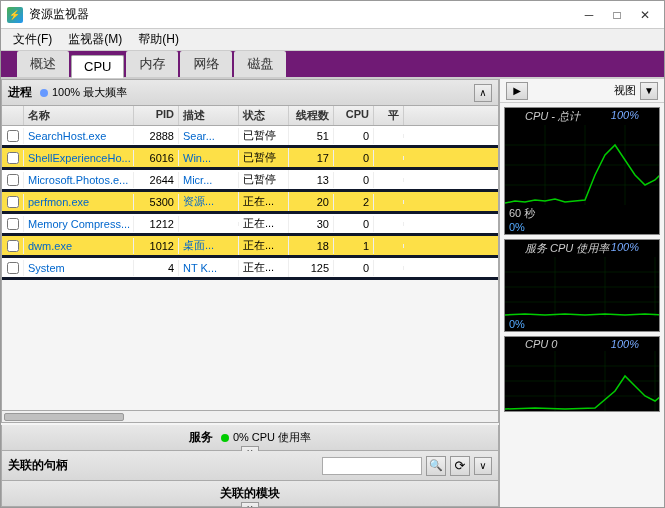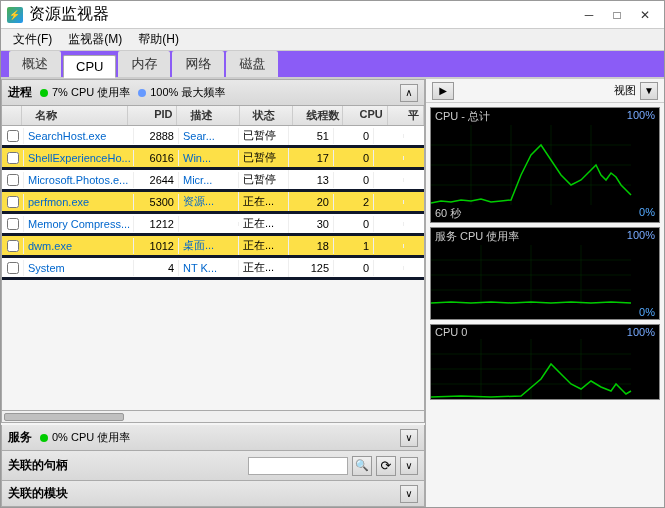--- a/index.html
+++ b/index.html
@@ -35,21 +35,21 @@
       align-items: center;
       gap: 6px;
     }
     .title-icon {
       width: 16px; height: 16px;
       background: linear-gradient(135deg, #4caf50, #2196f3);
       border-radius: 2px;
       display: flex; align-items: center; justify-content: center;
       color: white; font-size: 9px;
     }
-    .title-text { font-size: 16px; color: #000; }
+    .title-text { font-size: 12px; color: #000; }
     .window-controls {
       display: flex; gap: 2px;
     }
     .win-btn {
       width: 26px; height: 20px;
       border: none; background: transparent;
       cursor: pointer; font-size: 12px; color: #333;
       display: flex; align-items: center; justify-content: center;
     }
 
@@ -64,24 +64,24 @@
     }
     .menu-item {
       padding: 2px 8px;
       cursor: pointer;
       font-size: 12px;
       color: #000;
     }
 
     
     .nav-tabs {
-      background: #8b5cf6;
+      background: #701a75;
       display: flex;
       align-items: flex-end;
-      padding: 4px 8px 0 8px;
+      padding: 4px 8px 0 16px;
       border-bottom: 2px solid #ccc;
       height: 28px;
     }
     .nav-tab {
       padding: 3px 12px;
       cursor: pointer;
       font-size: 13px;
       font-weight: 500;
       color: #333;
       border: 1px solid transparent;
@@ -101,38 +101,39 @@
 
     
     .main-content {
       display: flex;
       flex: 1;
       overflow: hidden;
     }
 
     
     .left-panel {
-      width: 425px;
+      width: 499px;
       display: flex;
       flex-direction: column;
       border-right: 1px solid #aaa;
       background: #f5f5f5;
     }
 
     
     .section-header {
       background: linear-gradient(to bottom, #e8e8e8, #d8d8d8);
       border: 1px solid #aaa;
       border-top: none;
       display: flex;
       align-items: center;
       padding: 4px 6px;
       height: 26px;
       cursor: pointer;
       justify-content: space-between;
+      flex-direction: column;
     }
     .section-header-left {
       display: flex; align-items: center; gap: 8px; font-weight: bold; font-size: 12px;
     }
     .status-indicator {
       display: flex; align-items: center; gap: 4px; font-size: 11px; font-weight: normal;
     }
     .dot-green { width: 8px; height: 8px; background: #00cc00; border-radius: 50%; }
     .dot-blue { width: 8px; height: 8px; background: #6699ff; border-radius: 50%; }
     .chevron-btn {
@@ -160,21 +161,20 @@
       border-bottom: 1px solid #aaa;
       height: 26px;
       justify-content: space-between;
     }
     .section-title { font-weight: bold; font-size: 12px; }
 
     .table-header {
       display: flex;
       background: linear-gradient(to bottom, #f0f0f0, #e0e0e0);
       border-bottom: 1px solid #aaa;
-      gap: 9px;
     }
     .th {
       padding: 2px 4px;
       border-right: 1px solid #ccc;
       font-size: 11px;
       font-weight: bold;
       color: #333;
       overflow: hidden;
       white-space: nowrap;
       cursor: pointer;
@@ -277,36 +277,38 @@
     }
     .chart-card {
       border: 1px solid #888;
       background: #000;
       position: relative;
     }
     .chart-header {
       background: #000;
       display: flex;
       justify-content: space-between;
-      padding: 1px 4px;
+      padding: 1px 20px;
       font-size: 11px;
       color: #fff;
+      font-style: italic;
     }
     .chart-header .label { color: #ccc; }
     .chart-header .value { color: #7af; }
     .chart-body {
       position: relative;
       background: #000;
     }
     .chart-footer {
       background: #000;
       display: flex;
       justify-content: space-between;
       padding: 1px 4px;
       font-size: 11px;
+      flex-direction: column;
     }
     .chart-footer .time-label { color: #ccc; }
     .chart-footer .pct-label { color: #5af; }
 
     
     .table-body::-webkit-scrollbar { width: 10px; }
     .table-body::-webkit-scrollbar-track { background: #f0f0f0; }
     .table-body::-webkit-scrollbar-thumb { background: #b0b0b0; border: 1px solid #888; }
   </style>
 </head>
@@ -342,24 +344,20 @@
 
   <div class="main-content">
 
     <div class="left-panel">
 
       <div class="process-section">
         <div class="process-section-header">
           <div class="section-header-left">
             <span>进程</span>
             <div class="status-indicator">
-              <div class="dot-green"></div>
-              <span>7% CPU 使用率</span>
-            </div>
-            <div class="status-indicator">
               <div class="dot-blue"></div>
               <span>100% 最大频率</span>
             </div>
           </div>
           <div class="chevron-btn">∧</div>
         </div>
 
         <div class="table-header">
           <div class="th col-check"></div>
           <div class="th col-name">名称</div>

